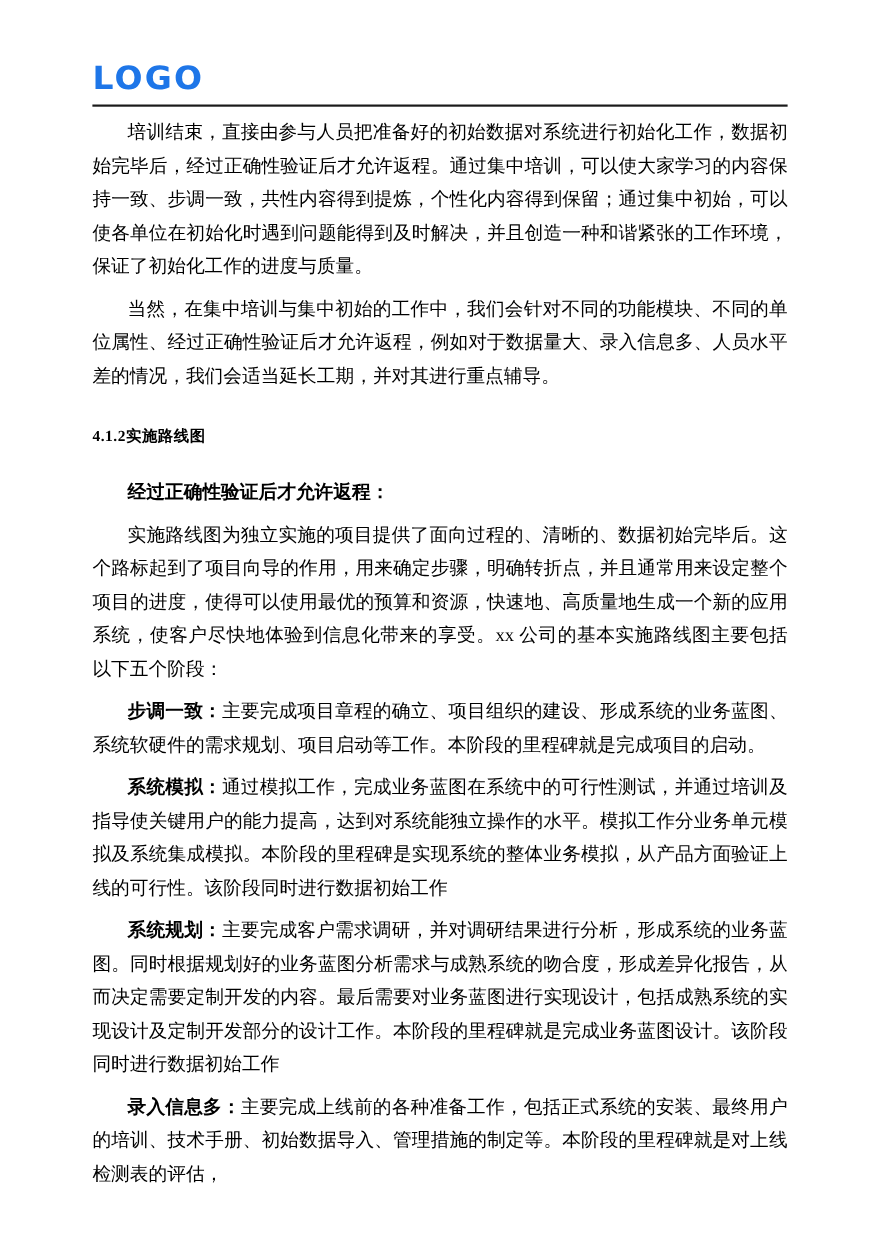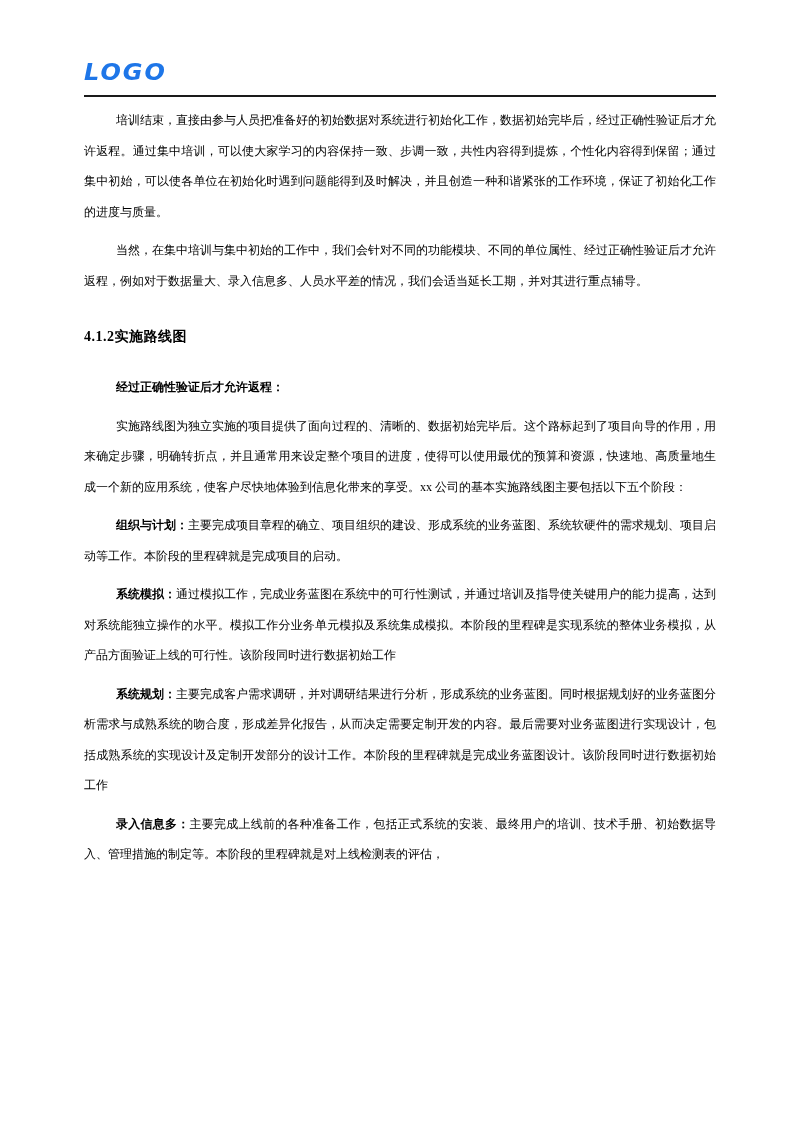--- a/index.html
+++ b/index.html
@@ -19,34 +19,33 @@
   }
   .page-header {
     margin: 56px 84px 0 84px;
     padding-bottom: 7px;
     border-bottom: 2px solid #1a1a1a;
   }
   .logo {
     display: inline-block;
     font-family: "DejaVu Sans", "Liberation Sans", sans-serif;
     font-weight: 800;
-    font-size: 24px;
+    font-size: 30px;
     line-height: 32px;
     letter-spacing: 2px;
     color: #1E76E8; 
     transform: scaleY(0.97);
     transform-origin: left bottom;
-    font-style: italic;
   }
   .content {
     margin: 8px 84px 0 84px;
   }
   p.para {
     margin: 0 0 8px 0;
-    font-size: 12px;
+    font-size: 17px;
     line-height: 30.5px;
     text-align: justify;
     text-justify: inter-ideograph;
     text-indent: 32px;
     font-family: Liberation Serif, serif;
   }
   h2.section-heading {
     margin: 26px 0 20px 0;
     font-size: 14px;
     line-height: 30px;
@@ -74,21 +73,21 @@
     <p class="para">培训结束，直接由参与人员把准备好的初始数据对系统进行初始化工作，数据初始完毕后，经过正确性验证后才允许返程。通过集中培训，可以使大家学习的内容保持一致、步调一致，共性内容得到提炼，个性化内容得到保留；通过集中初始，可以使各单位在初始化时遇到问题能得到及时解决，并且创造一种和谐紧张的工作环境，保证了初始化工作的进度与质量。</p>
 
     <p class="para">当然，在集中培训与集中初始的工作中，我们会针对不同的功能模块、不同的单位属性、经过正确性验证后才允许返程，例如对于数据量大、录入信息多、人员水平差的情况，我们会适当延长工期，并对其进行重点辅导。</p>
 
     <h2 class="section-heading">4.1.2实施路线图</h2>
 
     <p class="para subheading">经过正确性验证后才允许返程：</p>
 
     <p class="para">实施路线图为独立实施的项目提供了面向过程的、清晰的、数据初始完毕后。这个路标起到了项目向导的作用，用来确定步骤，明确转折点，并且通常用来设定整个项目的进度，使得可以使用最优的预算和资源，快速地、高质量地生成一个新的应用系统，使客户尽快地体验到信息化带来的享受。xx 公司的基本实施路线图主要包括以下五个阶段：</p>
 
-    <p class="para stage"><strong class="stage-label">组织与计划：</strong><span>主要完成项目章程的确立、项目组织的建设、形成系统的业务蓝图、系统软硬件的需求规划、项目启动等工作。本阶段的里程碑就是完成项目的启动。</span></p>
+    <p class="para stage"><strong class="stage-label">步调一致：</strong><span>主要完成项目章程的确立、项目组织的建设、形成系统的业务蓝图、系统软硬件的需求规划、项目启动等工作。本阶段的里程碑就是完成项目的启动。</span></p>
 
     <p class="para stage"><strong class="stage-label">系统模拟：</strong><span>通过模拟工作，完成业务蓝图在系统中的可行性测试，并通过培训及指导使关键用户的能力提高，达到对系统能独立操作的水平。模拟工作分业务单元模拟及系统集成模拟。本阶段的里程碑是实现系统的整体业务模拟，从产品方面验证上线的可行性。该阶段同时进行数据初始工作</span></p>
 
     <p class="para stage"><strong class="stage-label">系统规划：</strong><span>主要完成客户需求调研，并对调研结果进行分析，形成系统的业务蓝图。同时根据规划好的业务蓝图分析需求与成熟系统的吻合度，形成差异化报告，从而决定需要定制开发的内容。最后需要对业务蓝图进行实现设计，包括成熟系统的实现设计及定制开发部分的设计工作。本阶段的里程碑就是完成业务蓝图设计。该阶段同时进行数据初始工作</span></p>
 
     <p class="para stage"><strong class="stage-label">录入信息多：</strong><span>主要完成上线前的各种准备工作，包括正式系统的安装、最终用户的培训、技术手册、初始数据导入、管理措施的制定等。本阶段的里程碑就是对上线检测表的评估，</span></p>
 
   </main>
 
 </div>

